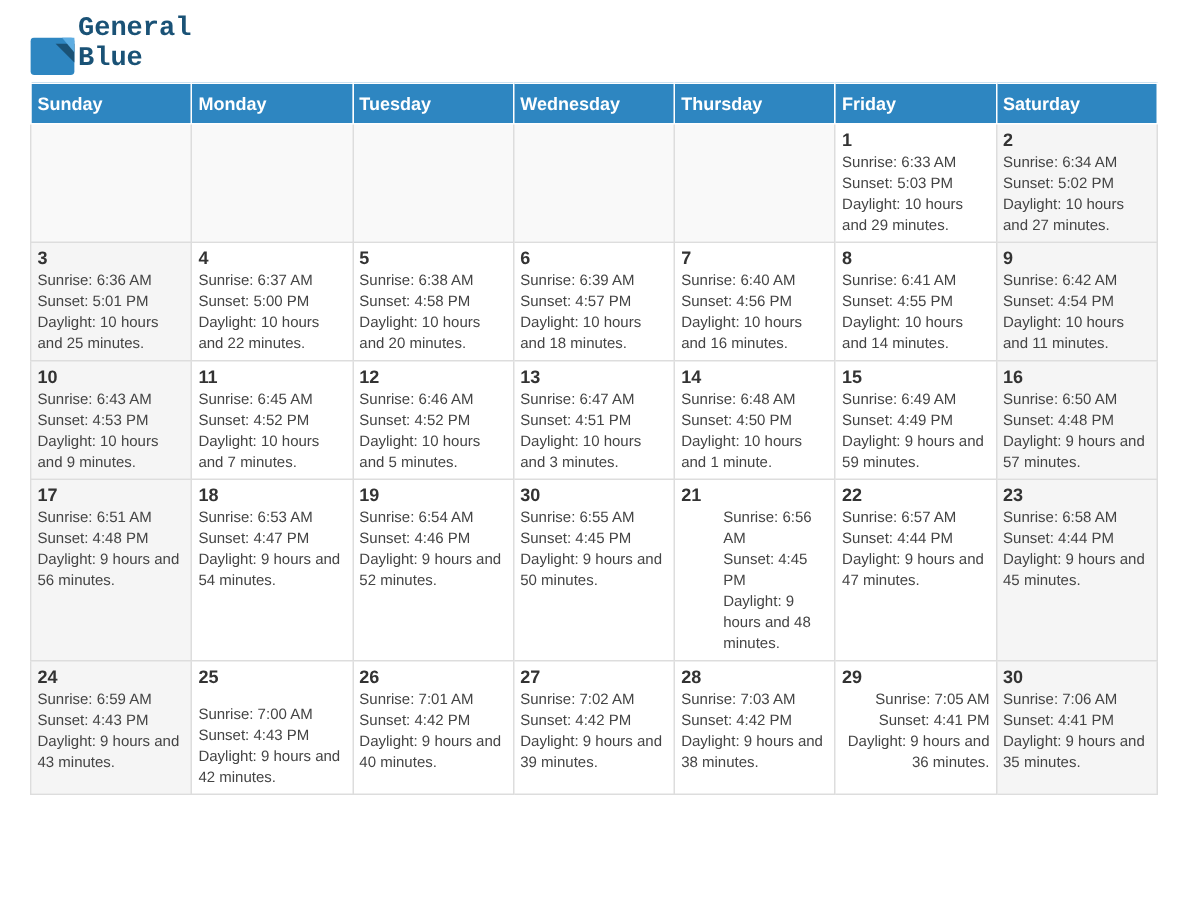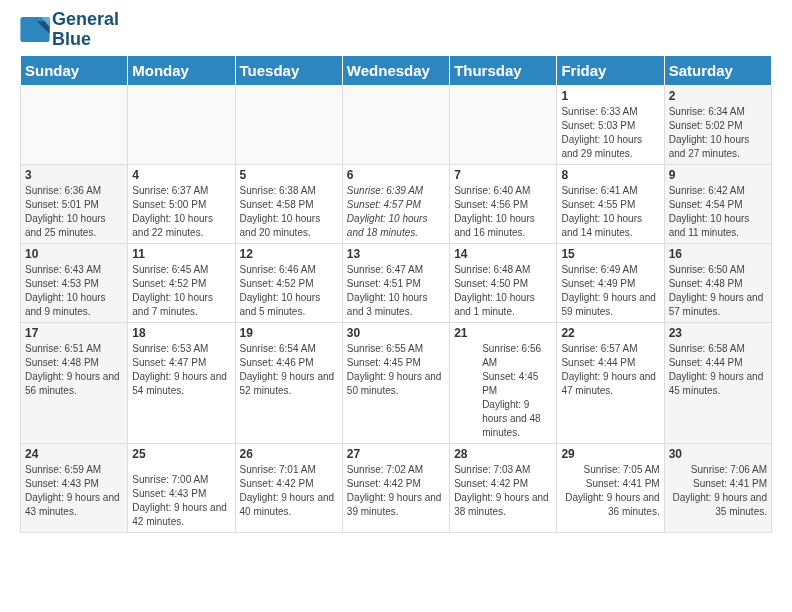--- a/index.html
+++ b/index.html
@@ -1,28 +1,28 @@
 <!DOCTYPE html>
 <html><head>
   <meta charset="utf-8">
   <style>
     * { margin: 0; padding: 0; box-sizing: border-box; }
     body { width: 792px; height: 612px; font-family: Arial, sans-serif; background: #fff; overflow: hidden; }
     
     .header { display: flex; align-items: center; justify-content: space-between; padding: 10px 20px 5px 20px; }
-    .logo { display: flex; align-items: center; }
+    .logo { display: flex; align-items: flex-end; font-family: Liberation Mono, monospace; }
     .logo-text { font-size: 18px; font-weight: bold; color: #1a5276; line-height: 1.1; }
     .logo-icon { width: 30px; height: 25px; margin-right: 2px; }
     
     .title-section { text-align: right; }
     .month-title { font-size: 32px; color: #333; font-weight: normal; }
     .location { font-size: 14px; color: #555; }
     
     .calendar { width: 100%; border-collapse: collapse; margin: 0 10px; width: calc(100% - 20px); }
-    .calendar th { background: #2e86c1; color: white; padding: 6px 4px; font-size: 15px; font-weight: bold; text-align: left; border: 1px solid #fff; }
+    .calendar th { background: #2e86c1; color: white; padding: 6px 4px; font-size: 12px; font-weight: bold; text-align: left; border: 1px solid #fff; }
     .calendar td { border: 1px solid #ddd; vertical-align: top; padding: 3px 4px; font-size: 9.5px; color: #333; width: 14.28%; background: #fff; height: 78px; }
     .calendar td.empty { background: #f9f9f9; }
     .calendar td.weekend { background: #f5f5f5; }
     .day-num { font-size: 12px; font-weight: bold; display: block; margin-bottom: 2px; }
     .day-info { font-size: 10px; line-height: 1.4; color: #444; }
     
     .calendar-wrapper { padding: 0 10px; }
   </style>
 </head>
 <body>
@@ -92,21 +92,21 @@
 Daylight: 10 hours and 22 minutes.</div>
           </td>
           <td>
             <span class="day-num">5</span>
             <div class="day-info" style="white-space: pre-line;">Sunrise: 6:38 AM
 Sunset: 4:58 PM
 Daylight: 10 hours and 20 minutes.</div>
           </td>
           <td>
             <span class="day-num">6</span>
-            <div class="day-info" style="white-space: pre-line; font-style: italic;">Sunrise: 6:39 AM
+            <div class="day-info" style="white-space: pre-line;">Sunrise: 6:39 AM
 Sunset: 4:57 PM
 Daylight: 10 hours and 18 minutes.</div>
           </td>
           <td>
             <span class="day-num">7</span>
             <div class="day-info" style="white-space: pre-line;">Sunrise: 6:40 AM
 Sunset: 4:56 PM
 Daylight: 10 hours and 16 minutes.</div>
           </td>
           <td>
@@ -242,20 +242,20 @@
 Daylight: 9 hours and 38 minutes.</div>
           </td>
           <td>
             <span class="day-num">29</span>
             <div class="day-info" style="white-space: pre-line; text-align: right;">Sunrise: 7:05 AM
 Sunset: 4:41 PM
 Daylight: 9 hours and 36 minutes.</div>
           </td>
           <td class="weekend">
             <span class="day-num">30</span>
-            <div class="day-info" style="white-space: pre-line; text-align: right;">Sunrise: 7:06 AM
+            <div class="day-info" style="white-space: pre-line;">Sunrise: 7:06 AM
 Sunset: 4:41 PM
 Daylight: 9 hours and 35 minutes.</div>
           </td>
         </tr>
       </tbody>
   </table>
 </div>
 
 </body></html>

